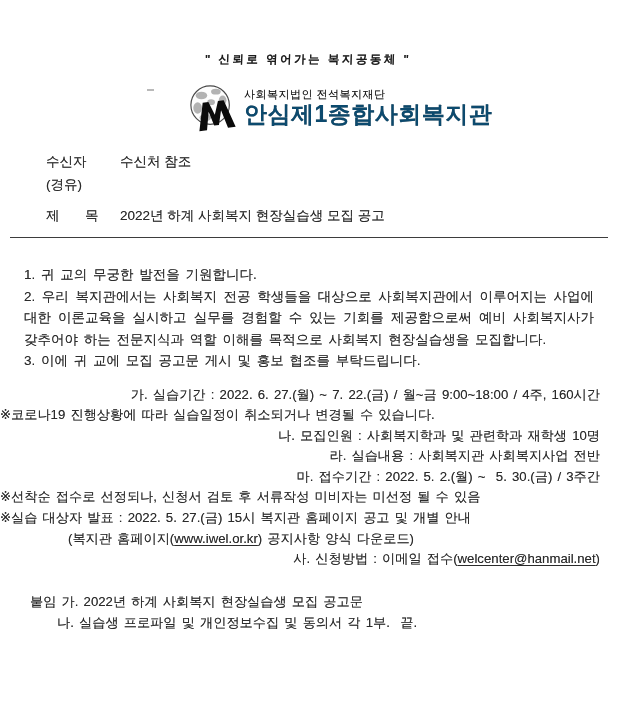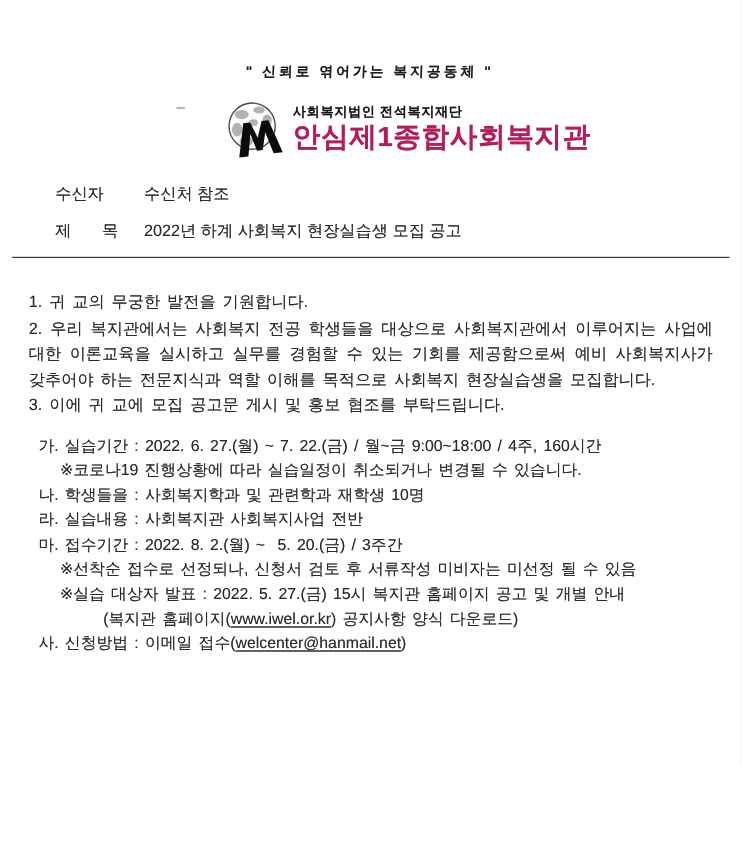--- a/index.html
+++ b/index.html
@@ -13,38 +13,38 @@
   }
   .slogan {
     padding-top:52px; text-align:center;
     font-size:11.5px; font-weight:700; letter-spacing:2.5px; color:#1d1d1d;
     transform:skewX(-2deg);
   }
   .scan-dash { position:absolute; left:147px; top:89px; width:7px; height:2px; background:#b9b9b9; }
   .logo-row { display:flex; align-items:center; margin:16px 0 0 188px; }
   .logo-icon { width:50px; height:50px; flex:0 0 auto; }
   .logo-text { margin-left:6px; line-height:1.1; }
-  .logo-org-small { font-size:11px; font-weight:700; letter-spacing:.5px; color:#161616; }
-  .logo-org-large { font-size:23px; font-weight:800; letter-spacing:.5px; color:#be185d; margin-top:2px; }
+  .logo-org-small { font-size:11px; font-weight:400; letter-spacing:.5px; color:#161616; }
+  .logo-org-large { font-size:23px; font-weight:800; letter-spacing:.5px; color:#0c4a6e; margin-top:2px; }
   .recv-block { margin:20px 0 0 46px; font-size:13.5px; }
   .recv-row { display:flex;margin-top:20px; }
   .recv-label { width:74px; white-space:pre-wrap; }
   .via-label { margin-top:5px; }
   .subject-row { display:flex; margin:13px 0 12px 46px; font-size:13.5px; }
   .subject-label { width:74px; white-space:pre-wrap; letter-spacing:6px; }
   .subject-value { white-space:pre-wrap; }
   .rule { margin:7px 10px 0 10px; border-top:1.6px solid #3d3d3d; }
   .body-text { margin:26px 24px 0 24px; font-size:13.5px; line-height:21.5px; word-spacing:2px; }
   .body-text p { word-break:keep-all; }
   .body-text .just { text-align:justify; }
   .details { margin-top:13px; font-size:13.2px; line-height:20.6px; word-spacing:1.5px; }
   .line { white-space:pre-wrap; word-break:keep-all; padding-right:18px; }
-  .ind-main { padding-left:32px; }
-  .ind-note { padding-left:50px; }
-  .ind-cont { padding-left:86px; }
+  .ind-main { padding-left:48px;text-align:right; }
+  .ind-note { }
+  .ind-cont { padding-left:68px; }
   .u { text-decoration:underline; text-underline-offset:2px; }
   .attachments { margin-top:21px; font-size:13.2px; line-height:21px; word-spacing:1.5px; }
   .att-1 { padding-left:30px; }
   .att-2 { padding-left:57px; }
 </style>
 </head>
 <body>
 
 <div class="page">
 
@@ -70,41 +70,46 @@
       <div class="logo-org-small">사회복지법인 전석복지재단</div>
       <div class="logo-org-large">안심제1종합사회복지관</div>
     </span>
   </div>
 
   <div class="recv-block">
     <div class="recv-row">
       <span class="recv-label">수신자</span>
       <span>수신처 참조</span>
     </div>
+    <div class="via-label">(경유)</div>
   </div>
 
   <div class="subject-row">
     <span class="subject-label">제  목</span>
     <span class="subject-value">2022년 하계 사회복지 현장실습생 모집 공고</span>
   </div>
 
   <div class="rule"></div>
 
   <div class="body-text">
     <p>1. 귀 교의 무궁한 발전을 기원합니다.</p>
     <p class="just">2. 우리 복지관에서는 사회복지 전공 학생들을 대상으로 사회복지관에서 이루어지는 사업에 대한 이론교육을 실시하고 실무를 경험할 수 있는 기회를 제공함으로써 예비 사회복지사가 갖추어야 하는 전문지식과 역할 이해를 목적으로 사회복지 현장실습생을 모집합니다.</p>
     <p>3. 이에 귀 교에 모집 공고문 게시 및 홍보 협조를 부탁드립니다.</p>
   </div>
 
   <div class="details">
     <div class="line ind-main">가. 실습기간 : 2022. 6. 27.(월) ~ 7. 22.(금) / 월~금 9:00~18:00 / 4주, 160시간</div>
     <div class="line ind-note">※코로나19 진행상황에 따라 실습일정이 취소되거나 변경될 수 있습니다.</div>
-    <div class="line ind-main">나. 학생들을 : 사회복지학과 및 관련학과 재학생 10명</div>
+    <div class="line ind-main">나. 모집인원 : 사회복지학과 및 관련학과 재학생 10명</div>
     <div class="line ind-main">라. 실습내용 : 사회복지관 사회복지사업 전반</div>
-    <div class="line ind-main">마. 접수기간 : 2022. 8. 2.(월) ~  5. 20.(금) / 3주간</div>
+    <div class="line ind-main">마. 접수기간 : 2022. 5. 2.(월) ~  5. 30.(금) / 3주간</div>
     <div class="line ind-note">※선착순 접수로 선정되나, 신청서 검토 후 서류작성 미비자는 미선정 될 수 있음</div>
     <div class="line ind-note">※실습 대상자 발표 : 2022. 5. 27.(금) 15시 복지관 홈페이지 공고 및 개별 안내</div>
     <div class="line ind-cont"><span>(복지관 홈페이지(</span><span class="u">www.iwel.or.kr</span><span>) 공지사항 양식 다운로드)</span></div>
     <div class="line ind-main"><span>사. 신청방법 : 이메일 접수(</span><span class="u">welcenter@hanmail.net</span><span>)</span></div>
   </div>
 
+  <div class="attachments">
+    <div class="line att-1">붙임 가. 2022년 하계 사회복지 현장실습생 모집 공고문</div>
+    <div class="line att-2">나. 실습생 프로파일 및 개인정보수집 및 동의서 각 1부.  끝.</div>
+  </div>
 
 </div>
 
 </body></html>

